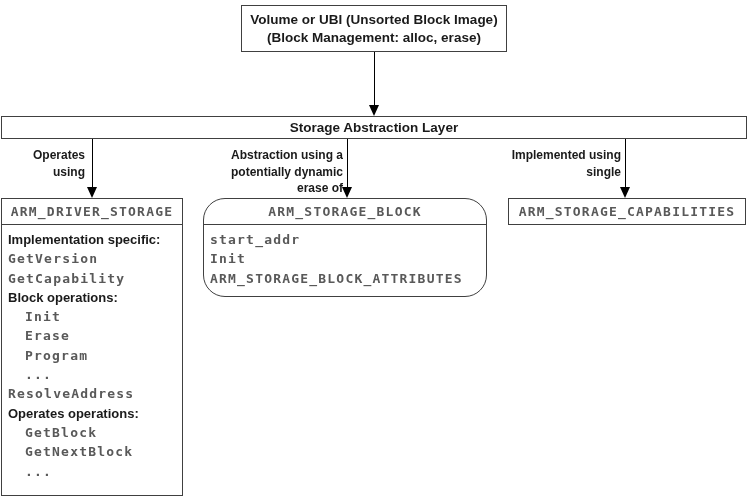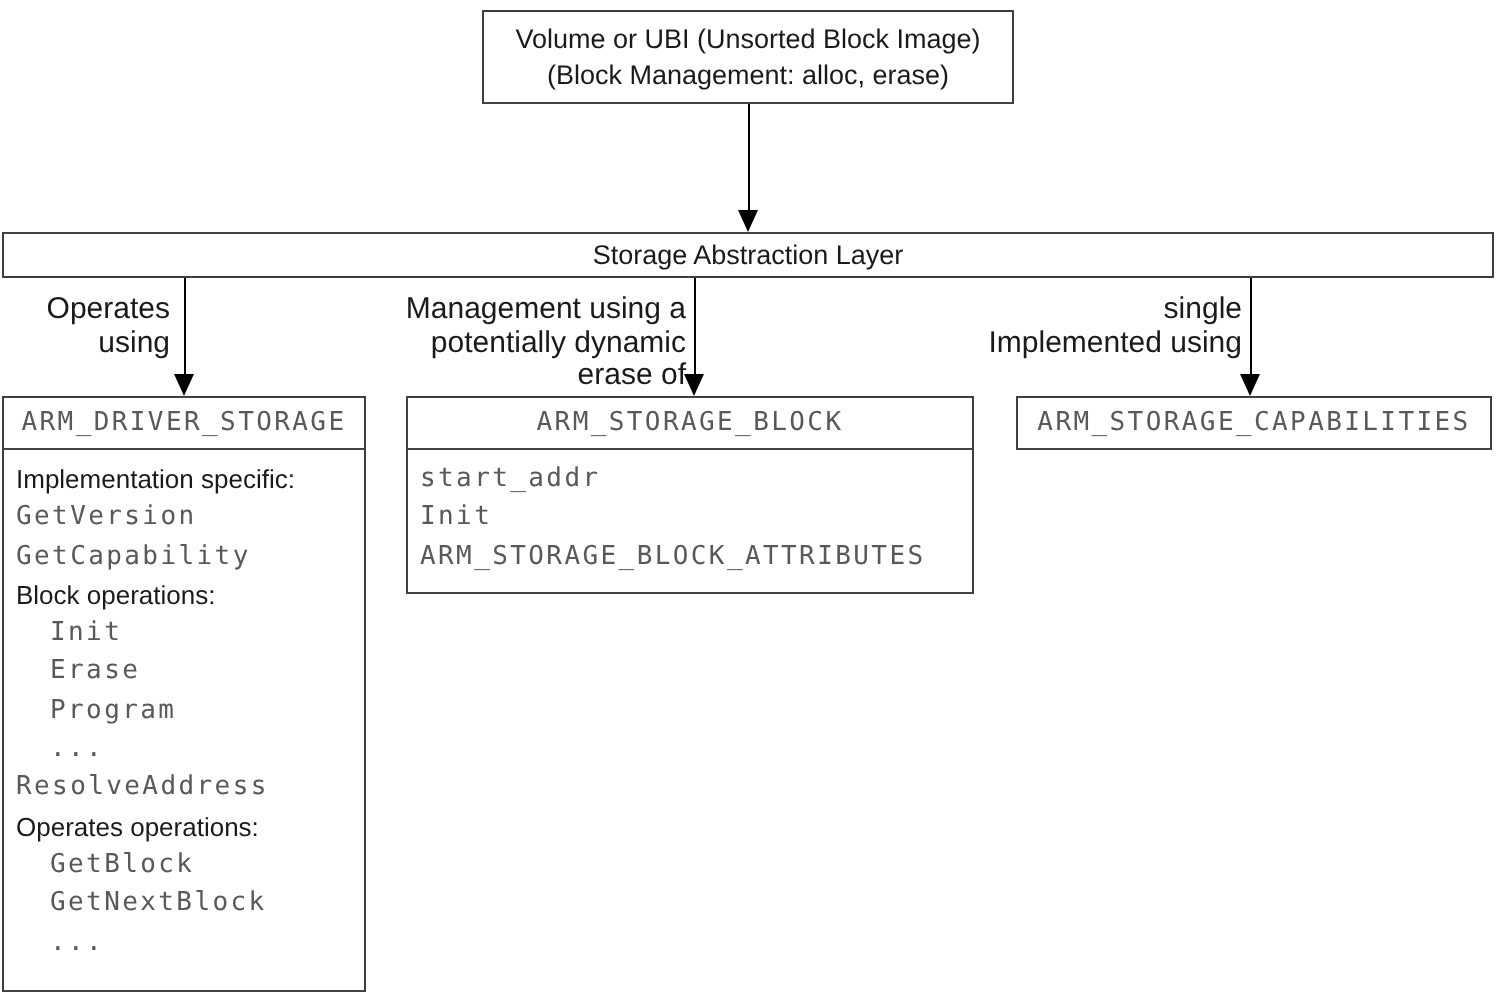--- a/index.html
+++ b/index.html
@@ -1,36 +1,36 @@
 <!DOCTYPE html>
 <html style="--border: #404040; --text: #1a1a1a; --code: #595959; --arrow: #000000; --bg: #ffffff;"><head>
 <meta charset="utf-8">
 <style>
   :root{
     --border:#404040; --text:#1a1a1a; --code:#595959; --arrow:#000; --bg:#fff;
   }
   html,body{margin:0;padding:0;background:var(--bg);}
   .canvas{position:relative;width:749px;height:500px;background:var(--bg);
-          font-family:"Liberation Sans",sans-serif;color:var(--text);overflow:hidden;}
+          font-family:"Liberation Sans",sans-serif;color:var(--text);overflow:hidden;font-weight:bold;}
   .box{position:absolute;border:1px solid var(--border);background:var(--bg);box-sizing:border-box;}
   .center-txt{display:flex;flex-direction:column;align-items:center;justify-content:center;text-align:center;}
   .top-box{left:241px;top:5px;width:266px;height:47px;font-size:13.5px;line-height:18px;}
   .sal-box{left:1px;top:116px;width:746px;height:23px;font-size:13.5px;text-align:right;}
   .vline{position:absolute;width:1px;background:var(--arrow);}
   .arrowhead{position:absolute;width:0;height:0;border-left:5.5px solid transparent;
              border-right:5.5px solid transparent;border-top:11px solid var(--arrow);}
-  .edge-label{position:absolute;text-align:right;font-size:15px;line-height:16.5px;color:var(--text);}
+  .edge-label{position:absolute;text-align:right;font-size:12px;line-height:16.5px;color:var(--text);}
   .lbl-operates{left:0;top:147px;width:85px;}
   .lbl-dynamic{left:200px;top:147px;width:143px;}
   .lbl-single{left:480px;top:147px;width:141px;}
   .mono{font-family:"DejaVu Sans Mono",monospace;letter-spacing:1.2px;color:var(--code);}
   .struct-header{height:26px;border-bottom:1px solid var(--border);display:flex;align-items:center;
                  justify-content:center;font-size:13px;box-sizing:border-box;}
   .driver-box{left:1px;top:198px;width:182px;height:298px;}
-  .block-box{left:203px;top:198px;width:284px;height:99px;}
+  .block-box{left:203px;top:198px;width:284px;height:99px;border-radius:22px;}
   .cap-box{left:508px;top:198px;width:238px;height:27px;font-size:13px;}
   .struct-body{padding:5px 2px 0 6px;font-size:13px;}
   .member-line{line-height:19.3px;white-space:pre;}
   .member-line.code{font-family:"DejaVu Sans Mono",monospace;letter-spacing:1.2px;color:var(--code);}
   .member-line.label{font-family:"Liberation Sans",sans-serif;color:var(--text);letter-spacing:0;}
   .member-line.indent{padding-left:17px;}
 </style>
 </head>
 <body>
 
@@ -51,30 +51,30 @@
   <div class="vline" style="left:92px;top:139px;height:48px;"></div>
   <div class="arrowhead" style="left:87px;top:187px;"></div>
   <div class="edge-label lbl-operates">
     <div>Operates</div>
     <div>using</div>
   </div>
 
   <div class="vline" style="left:347px;top:139px;height:48px;"></div>
   <div class="arrowhead" style="left:342px;top:187px;"></div>
   <div class="edge-label lbl-dynamic">
-    <div>Management using a</div>
+    <div>Abstraction using a</div>
     <div>potentially dynamic</div>
     <div>erase of</div>
   </div>
 
   <div class="vline" style="left:625px;top:139px;height:48px;"></div>
   <div class="arrowhead" style="left:620px;top:187px;"></div>
   <div class="edge-label lbl-single">
+    <div>Implemented using</div>
     <div>single</div>
-    <div>Implemented using</div>
   </div>
 
   <div class="box driver-box">
     <div class="struct-header mono">ARM_DRIVER_STORAGE</div>
     <div class="struct-body">
         <div class="member-line label">Implementation specific:</div>
         <div class="member-line code">GetVersion</div>
         <div class="member-line code">GetCapability</div>
         <div class="member-line label">Block operations:</div>
         <div class="member-line code indent">Init</div>

